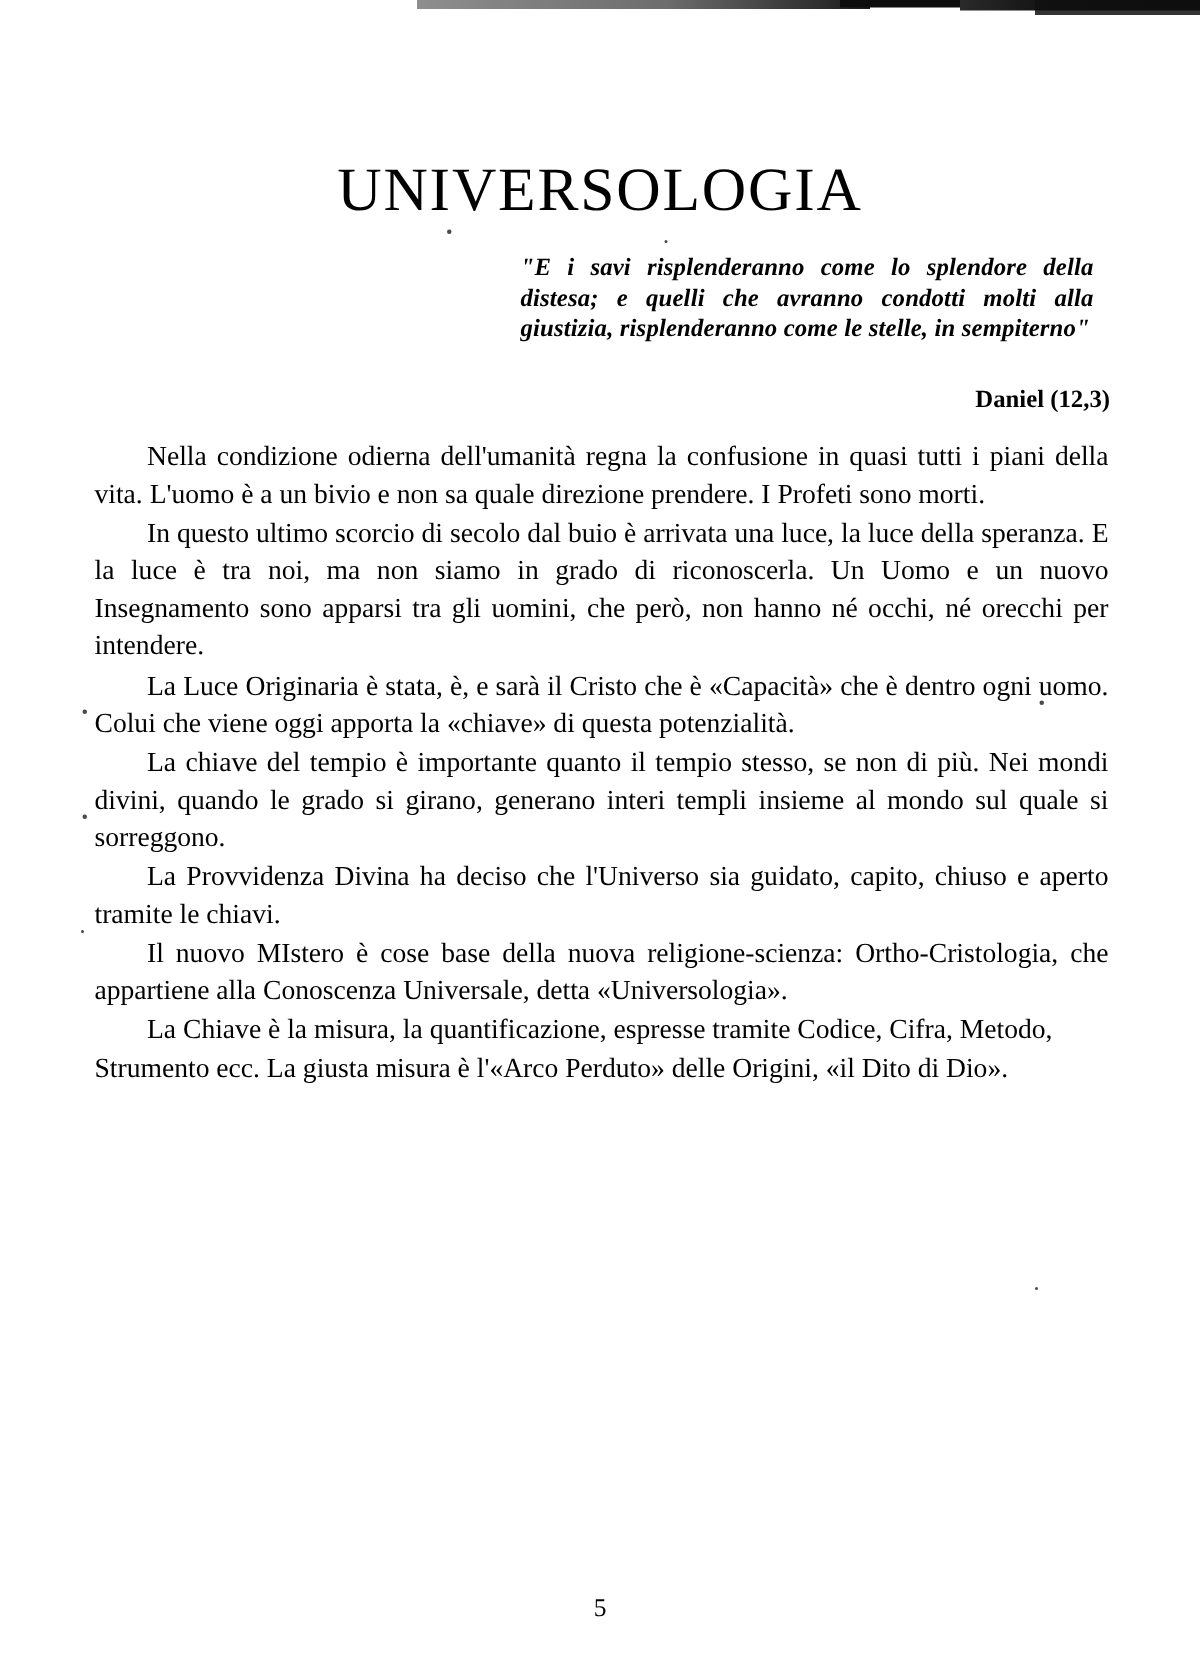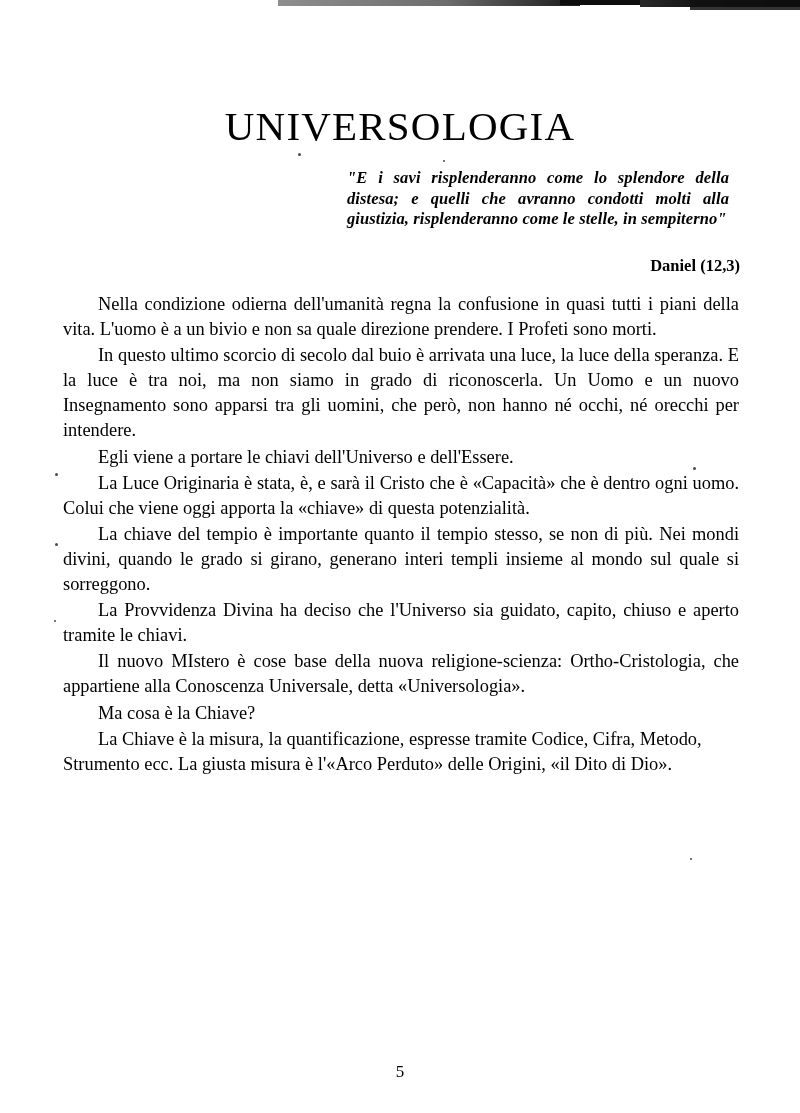--- a/index.html
+++ b/index.html
@@ -150,24 +150,22 @@
 
   <h1 class="title">UNIVERSOLOGIA</h1>
 
   <div class="epigraph">"E i savi risplenderanno come lo splendore della distesa; e quelli che avranno condotti molti alla giustizia, risplenderanno come le stelle, in sempiterno"</div>
 
   <div class="epigraph-source">Daniel (12,3)</div>
 
   <div class="body-text">
       <p>Nella condizione odierna dell'umanità regna la confusione in quasi tutti i piani della vita. L'uomo è a un bivio e non sa quale direzione prendere. I Profeti sono morti.</p>
       <p>In questo ultimo scorcio di secolo dal buio è arrivata una luce, la luce della speranza. E la luce è tra noi, ma non siamo in grado di riconoscerla. Un Uomo e un nuovo Insegnamento sono apparsi tra gli uomini, che però, non hanno né occhi, né orecchi per intendere.</p>
-      <p>Egli viene a portare le chiavi dell'Universo e dell'Essere.</p>
       <p>La Luce Originaria è stata, è, e sarà il Cristo che è «Capacità» che è dentro ogni uomo. Colui che viene oggi apporta la «chiave» di questa potenzialità.</p>
       <p>La chiave del tempio è importante quanto il tempio stesso, se non di più. Nei mondi divini, quando le grado si girano, generano interi templi insieme al mondo sul quale si sorreggono.</p>
       <p>La Provvidenza Divina ha deciso che l'Universo sia guidato, capito, chiuso e aperto tramite le chiavi.</p>
       <p>Il nuovo MIstero è cose base della nuova religione-scienza: Ortho-Cristologia, che appartiene alla Conoscenza Universale, detta «Universologia».</p>
-      <p>Ma cosa è la Chiave?</p>
       <p>La Chiave è la misura, la quantificazione, espresse tramite Codice, Cifra, Metodo, Strumento ecc. La giusta misura è l'«Arco Perduto» delle Origini, «il Dito di Dio».</p>
     </div>
 
   <div class="page-number">5</div>
 
 </div>
 
 </body></html>

